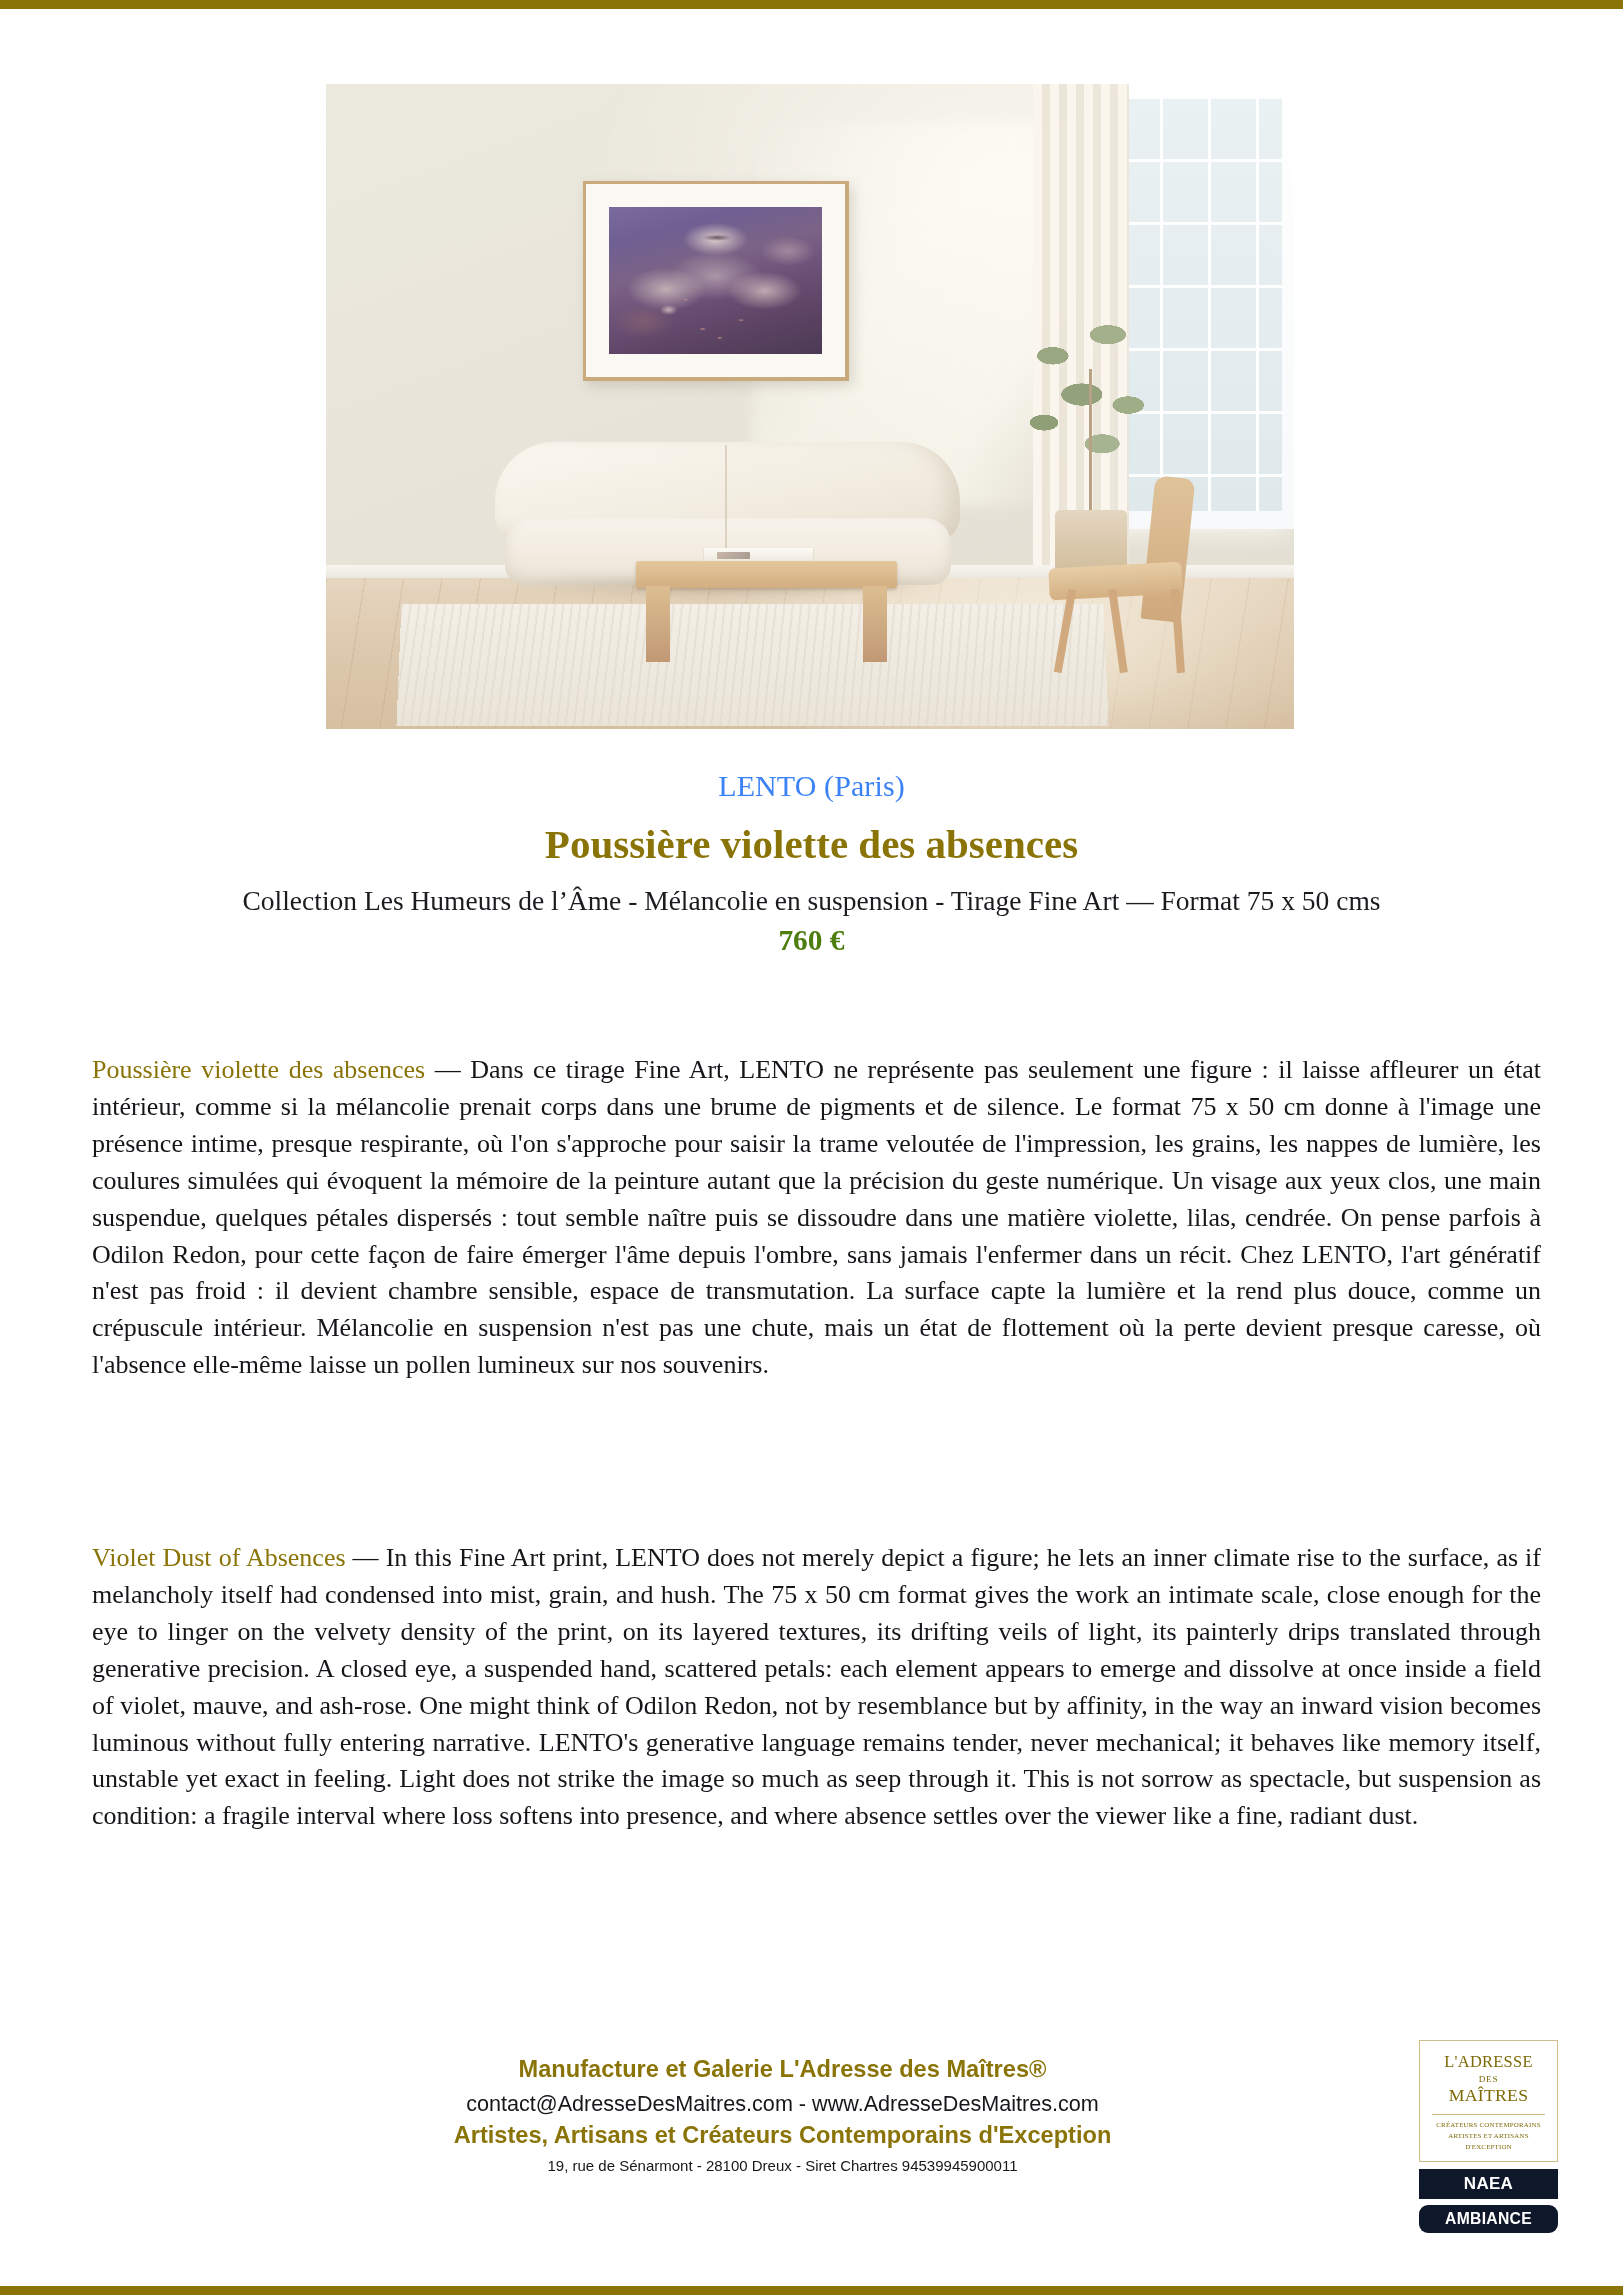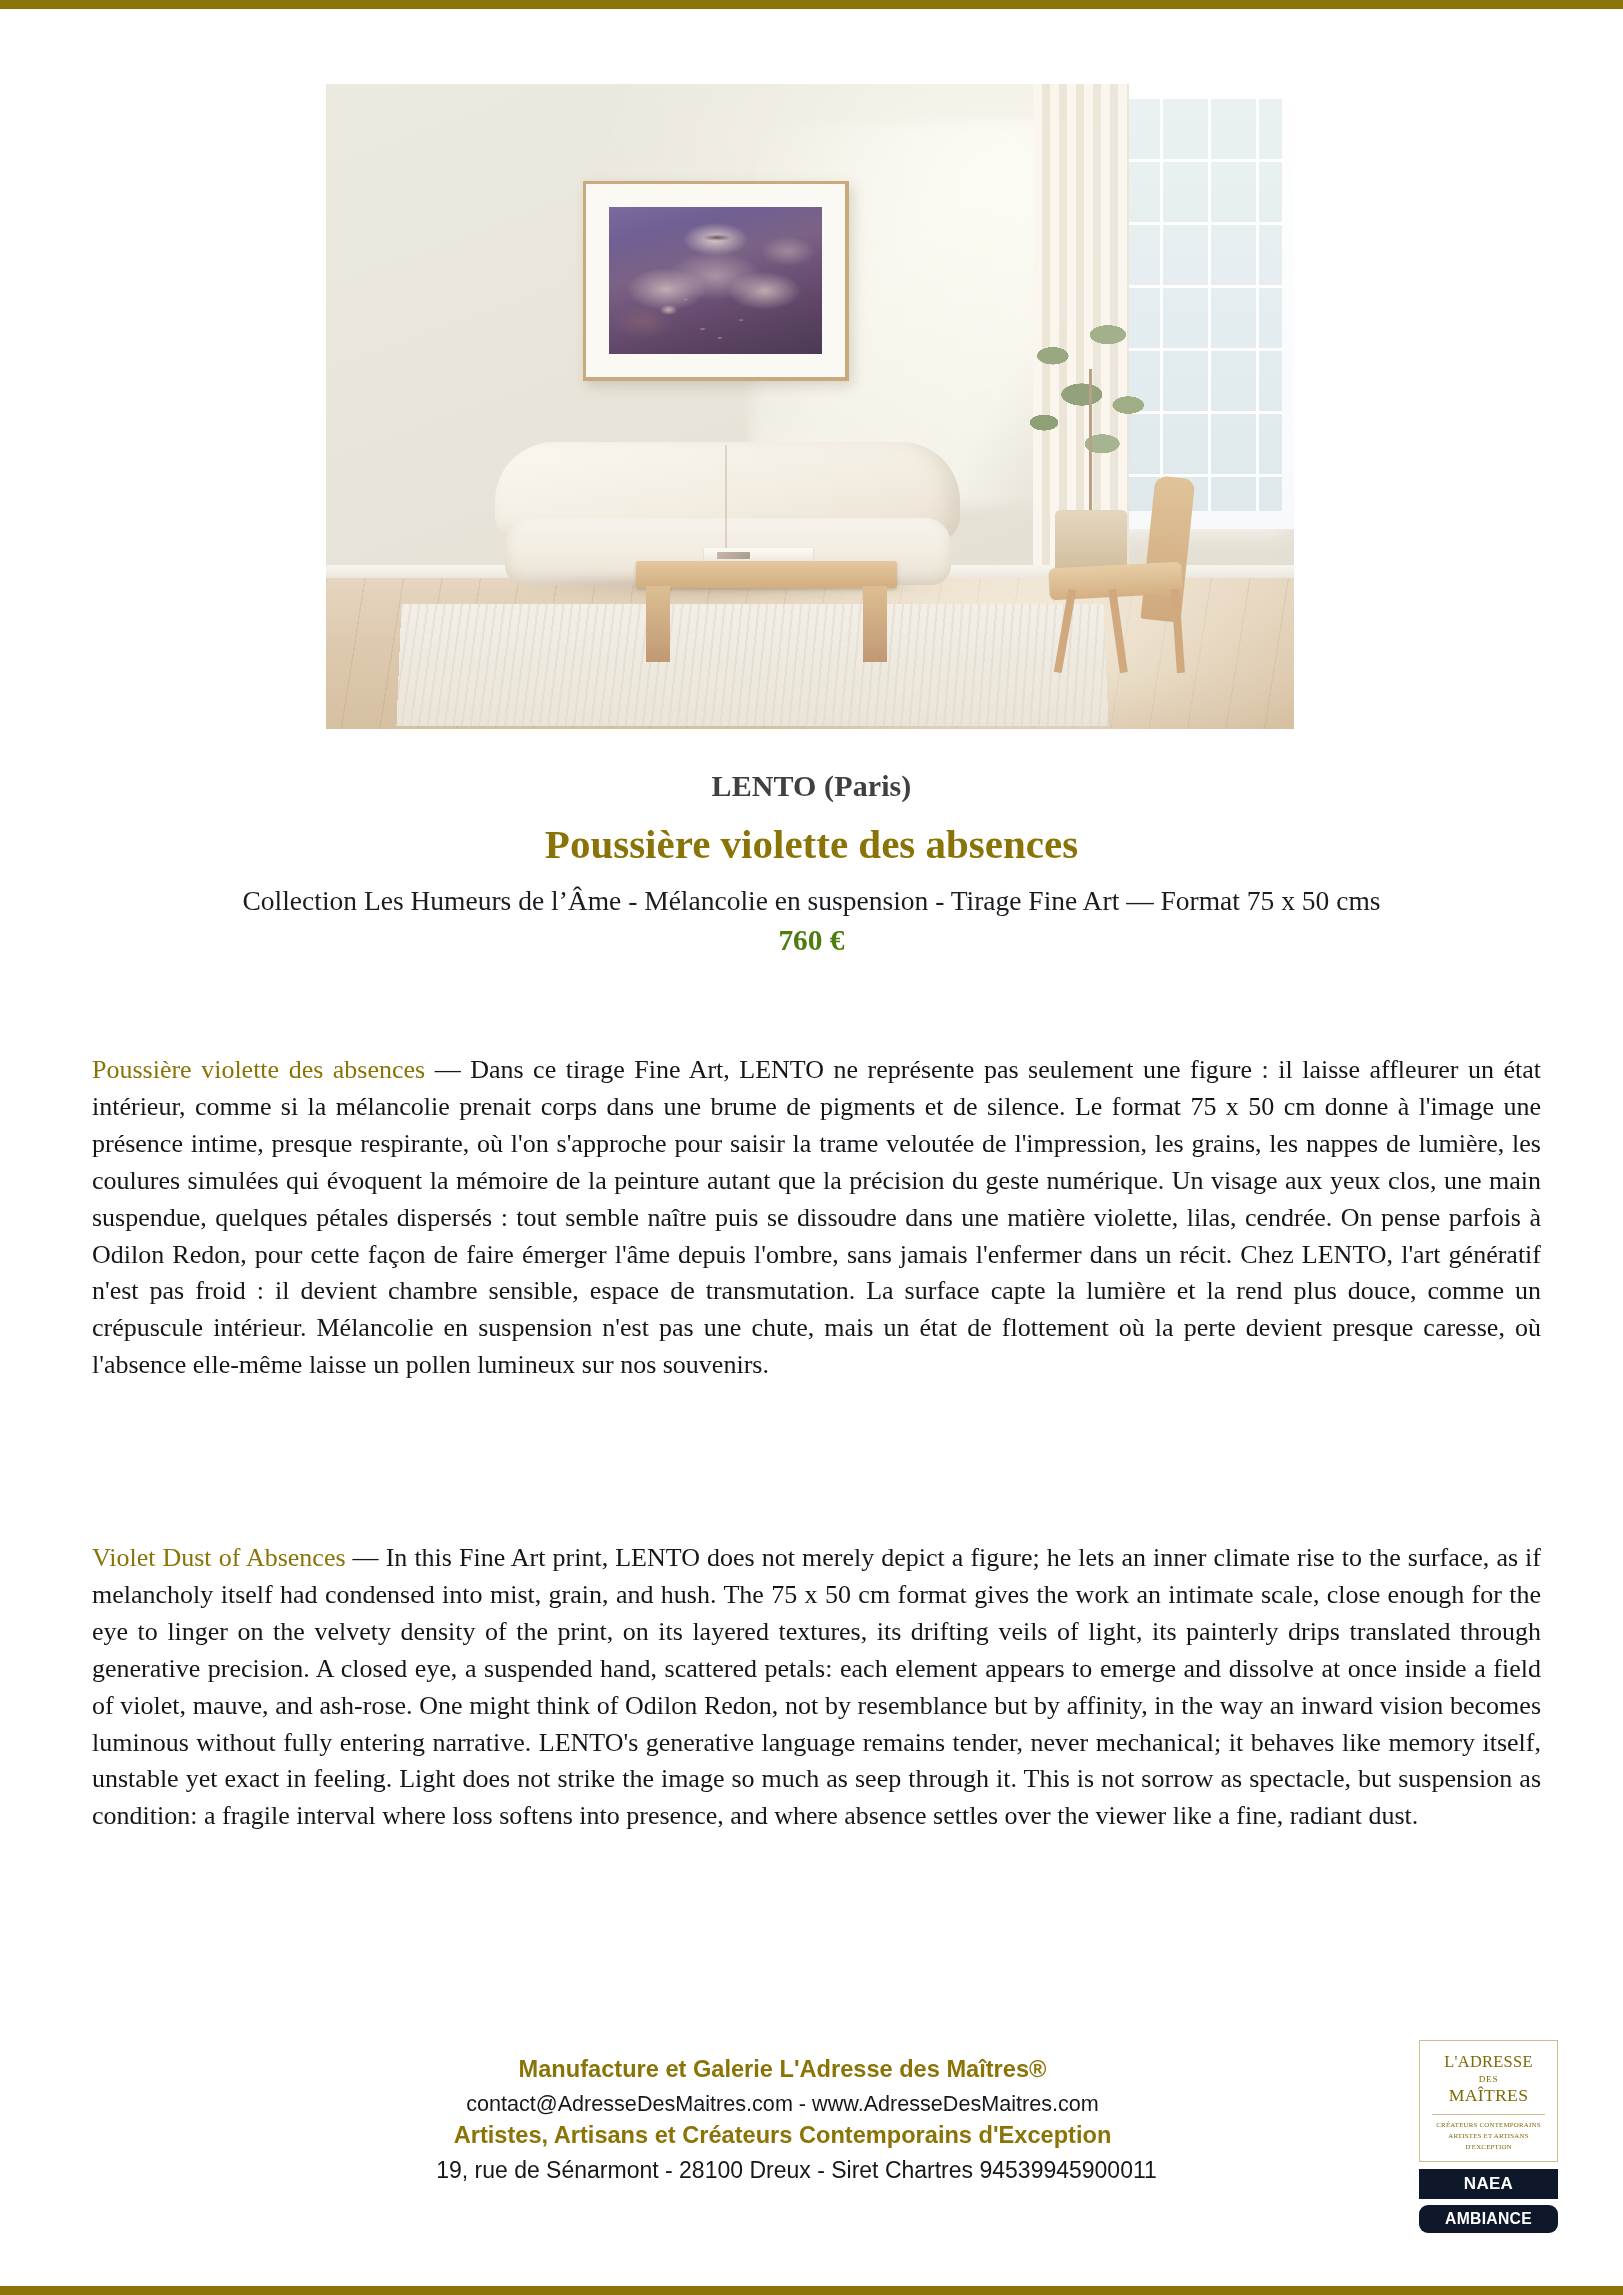--- a/index.html
+++ b/index.html
@@ -258,22 +258,22 @@
       radial-gradient(ellipse 2% 1.3% at 52% 89%, rgba(208,152,142,0.8), rgba(208,152,142,0) 75%),
       radial-gradient(ellipse 1.8% 1.2% at 36% 63%, rgba(203,146,138,0.75), rgba(203,146,138,0) 75%),
       radial-gradient(ellipse 2% 1.3% at 62% 77%, rgba(206,150,140,0.72), rgba(206,150,140,0) 75%);
   }
 
   
   .caption { position:absolute; left:0; width:1623px; text-align:center; }
   .artist-name {
     top: 769px;
     font-size: 30px;
-    font-weight: bold;
-    color: #404040;
+    font-weight: normal;
+    color: #3b82f6;
     letter-spacing: 0.1px;
   }
   .artwork-title {
     top: 820px;
     font-size: 41px;
     font-weight: bold;
     color: #8a7408;
   }
   .artwork-subtitle {
     top: 885px;
@@ -307,21 +307,21 @@
   .footer-line1 {
     top: 2056px; font-size: 23.6px; font-weight: bold; color: #8a7408;
   }
   .footer-line2 {
     top: 2091px; font-size: 21.6px; color: #16171b;
   }
   .footer-line3 {
     top: 2122px; font-size: 23.6px; font-weight: bold; color: #8a7408;
   }
   .footer-line4 {
-    top: 2157px; font-size: 23px; color: #16171b; padding-left: 14px;
+    top: 2157px; font-size: 15px; color: #16171b;
   }
 
   
   .logo-stack {
     position:absolute; left:1419px; top:2040px; width:139px;
   }
   .logo-card {
     border: 1.3px solid #cdbe8a;
     background:#fff;
     padding: 10.5px 3.9px 9.2px;

